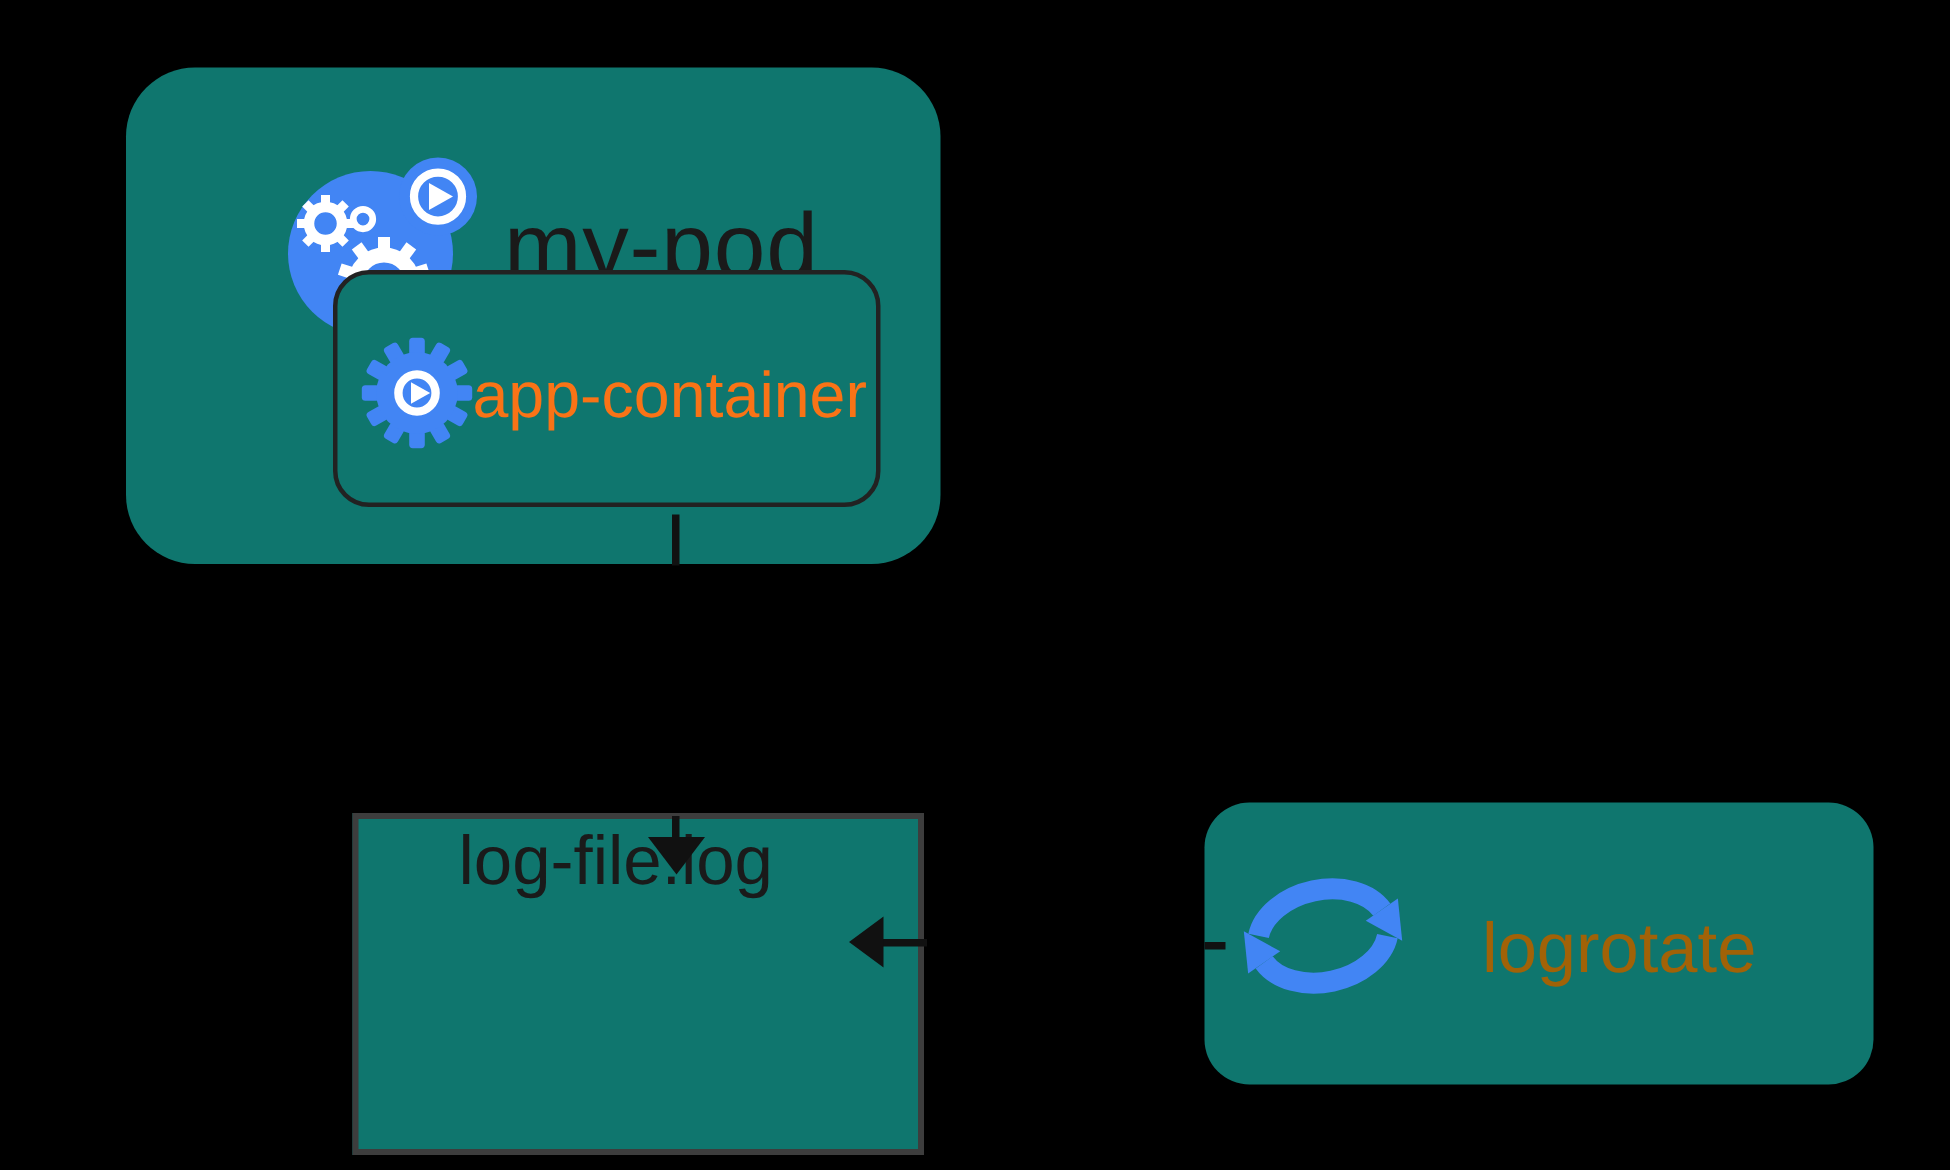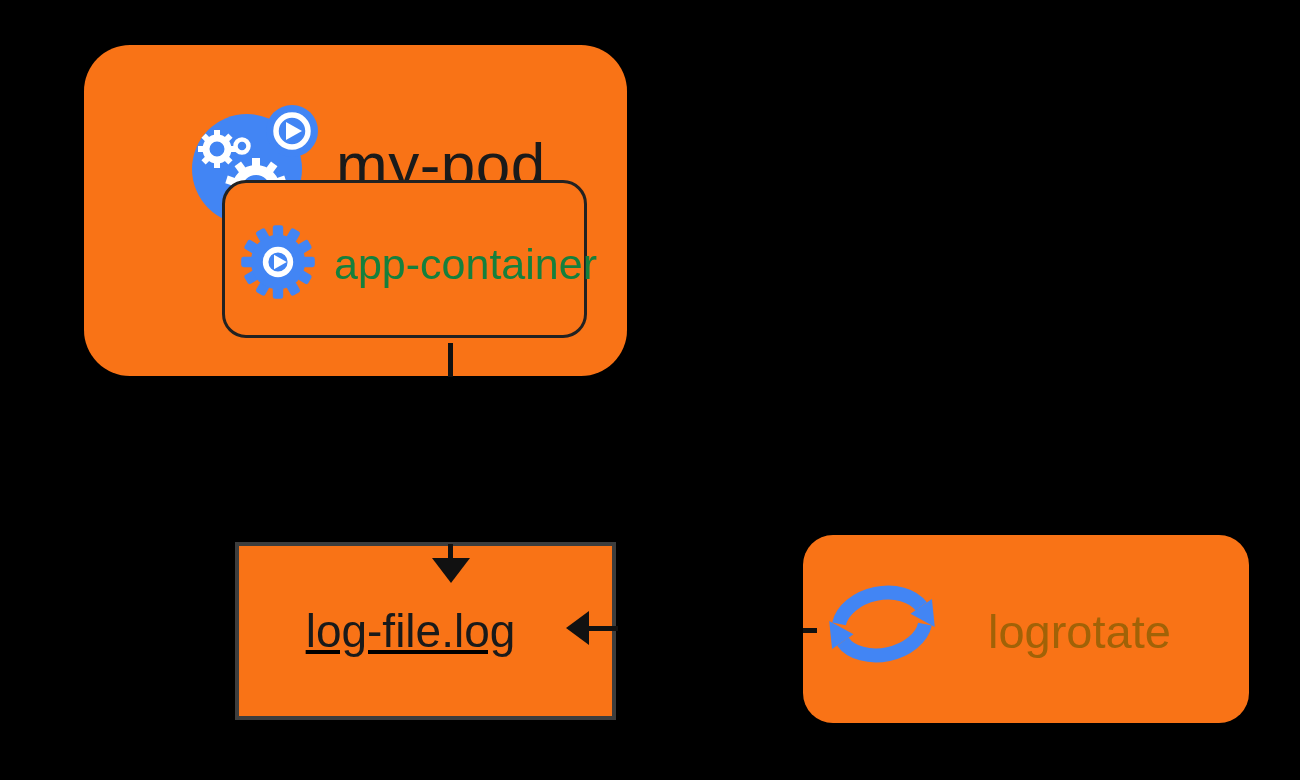--- a/index.html
+++ b/index.html
@@ -4,43 +4,43 @@
 <style>
   html,body{margin:0;padding:0;}
   body{
     width:1300px;height:780px;
     background:#000;
     font-family:"Liberation Sans", sans-serif;
     position:relative;
     overflow:hidden;
   }
   .stage{position:absolute;inset:0;}
-  .node{position:absolute;background:#f97316;box-sizing:border-box;text-decoration:underline;}
+  .node{position:absolute;background:#0f766e;box-sizing:border-box;}
   .pod-box{
     left:84px;top:45px;width:543px;height:331px;
     border-radius:46px;
   }
   .pod-title{
     position:absolute;left:252px;top:84px;
     font-size:62px;color:#1a1a1a;letter-spacing:0.5px;
   }
   .pod-icon{position:absolute;left:100px;top:58px;}
   .container-box{
     left:222px;top:180px;width:365px;height:158px;
     border-radius:24px;border:3px solid #222;
   }
   .container-icon{position:absolute;left:238px;top:222px;}
   .container-label{
-    position:absolute;left:334px;top:240px;
-    font-size:43px;color:#15803d;
+    position:absolute;left:315px;top:240px;
+    font-size:43px;color:#f97316;
   }
   .logfile-box{
-    left:235px;top:542px;width:381px;height:178px;
+    left:235px;top:542px;width:381px;height:228px;
     border:4px solid #3d3d3d;
-    display:flex;align-items:center;justify-content:center;
+    display:flex;justify-content:center;
   }
   .logfile-label{font-size:46px;color:#1a1a1a;margin-right:30px;}
   .logrotate-box{
     left:803px;top:535px;width:446px;height:188px;
     border-radius:30px;
   }
   .logrotate-icon{position:absolute;left:820px;top:566px;}
   .logrotate-label{
     position:absolute;left:988px;top:604px;
     font-size:47px;color:#a16207;

